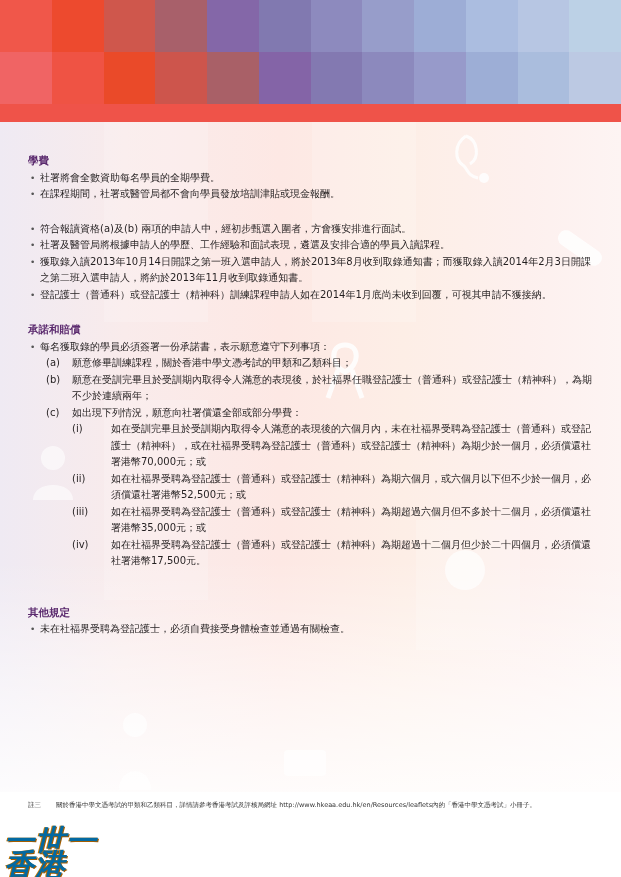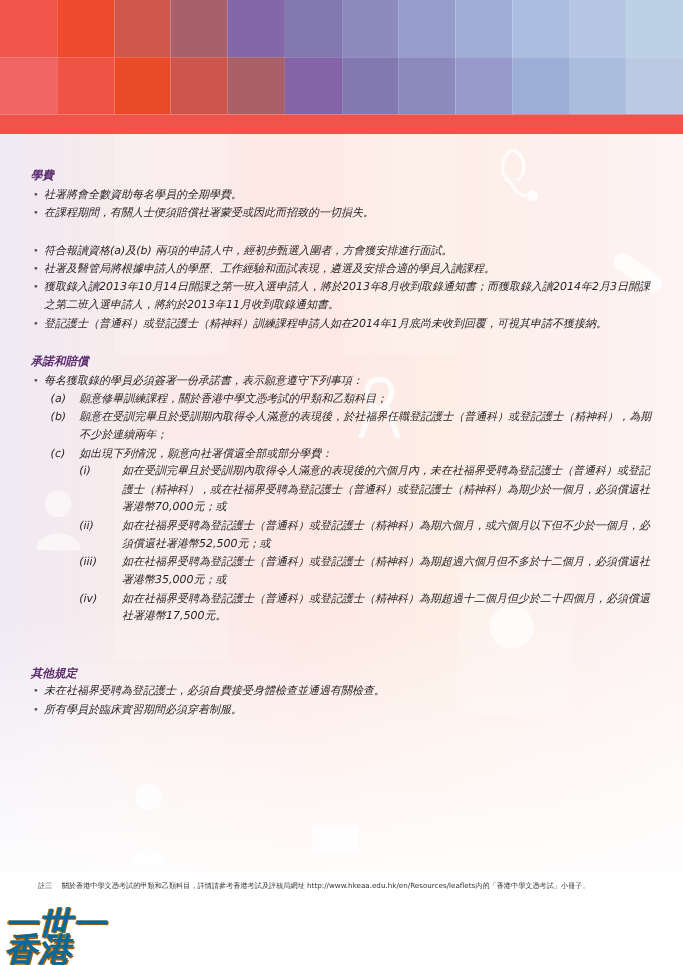--- a/index.html
+++ b/index.html
@@ -14,31 +14,31 @@
   .bg { position: absolute; left: 0; top: 122px; width: 621px; height: 670px;
     background: linear-gradient(90deg, #efeaf3 0%, #f9ebeb 20%, #fde8e4 45%, #fdeee6 65%, #fdf0ee 85%, #fdf4f3 100%); }
   .bg-fade { position: absolute; left: 0; top: 560px; width: 621px; height: 232px;
     background: linear-gradient(180deg, rgba(255,255,255,0) 0%, rgba(255,255,255,0.55) 60%, rgba(255,255,255,0.85) 100%); }
   .bg-tile { position: absolute; background: rgba(255,255,255,0.18); }
 
   .deco { position: absolute; opacity: 0.85; }
 
   .content { position: absolute; left: 28px; top: 152px; width: 570px; font-size: 10px; line-height: 16.5px; }
   .sec-title { color: #5b2a6e; font-size: 10.5px; font-weight: bold; margin-bottom: 1px; }
-  .section { margin-bottom: 18px; font-style: italic; }
+  .section { margin-bottom: 18px; }
   .bullet { position: relative; padding-left: 12px; }
   .bullet::before { content: "•"; position: absolute; left: 2px; top: 0; color: #555; font-size: 9px; }
   .sub { position: relative; padding-left: 44px; }
   .sub .mark { position: absolute; left: 18px; top: 0; }
   .subsub { position: relative; padding-left: 83px; }
   .subsub .mark { position: absolute; left: 44px; top: 0; }
   .gap { height: 16px; }
 
   .footnote { position: absolute; left: 28px; top: 800px; width: 580px; font-size: 6.5px; line-height: 10px; color: #333; white-space: nowrap; }
-  .footnote .fn-label { display: inline-block; width: 26px; text-align: center; }
+  .footnote .fn-label { display: inline-block; width: 26px; }
 
   .logo { position: absolute; left: 4px; top: 829px; width: 122px; }
   .logo-cn { font-size: 30px; font-weight: bold; color: #0369a1; letter-spacing: 1px; line-height: 24px;
     text-shadow: 1px 1px 0 #a35d00, -1px 0 0 #c77700; font-style: italic; }
   .logo-en { font-size: 12px; font-weight: bold; color: #ec4899; line-height: 14px;
     text-shadow: 1px 1px 0 #9c5a00; font-family: "DejaVu Sans Mono", monospace; }
 </style>
 </head>
 <body>
 
@@ -101,21 +101,21 @@
 </svg>
 <svg class="deco" style="left:280px;top:740px;" width="50" height="45" viewBox="0 0 50 45">
   <rect x="4" y="10" width="42" height="26" rx="4" fill="#fff" opacity="0.8"></rect>
 </svg>
 
 <div class="content">
 
   <div class="section">
     <div class="sec-title">學費</div>
     <div class="bullet">社署將會全數資助每名學員的全期學費。</div>
-    <div class="bullet">在課程期間，有關人士便須賠償社署蒙受或因此而招致的一切損失。</div>
+    <div class="bullet">在課程期間，社署或醫管局都不會向學員發放培訓津貼或現金報酬。</div>
   </div>
 
   <div class="section">
     <div class="bullet">符合報讀資格(a)及(b) 兩項的申請人中，經初步甄選入圍者，方會獲安排進行面試。</div>
     <div class="bullet">社署及醫管局將根據申請人的學歷、工作經驗和面試表現，遴選及安排合適的學員入讀課程。</div>
     <div class="bullet">獲取錄入讀2013年10月14日開課之第一班入選申請人，將於2013年8月收到取錄通知書；而獲取錄入讀2014年2月3日開課之第二班入選申請人，將約於2013年11月收到取錄通知書。</div>
     <div class="bullet">登記護士（普通科）或登記護士（精神科）訓練課程申請人如在2014年1月底尚未收到回覆，可視其申請不獲接納。</div>
   </div>
 
   <div class="section">
@@ -148,21 +148,20 @@
     <div class="subsub">
       <span class="mark">(iv)</span>
       <span>如在社福界受聘為登記護士（普通科）或登記護士（精神科）為期超過十二個月但少於二十四個月，必須償還社署港幣17,500元。</span>
     </div>
     <div class="gap"></div>
   </div>
 
   <div class="section">
     <div class="sec-title">其他規定</div>
     <div class="bullet">未在社福界受聘為登記護士，必須自費接受身體檢查並通過有關檢查。</div>
-    <div class="bullet">所有學員於臨床實習期間必須穿着制服。</div>
   </div>
 </div>
 
 <div class="footnote">
   <span class="fn-label">註三</span>
   <span>關於香港中學文憑考試的甲類和乙類科目，詳情請參考香港考試及評核局網址 http://www.hkeaa.edu.hk/en/Resources/leaflets內的「香港中學文憑考試」小冊子。</span>
 </div>
 
 <div class="logo">
   <div class="logo-cn">一世一香港</div>

